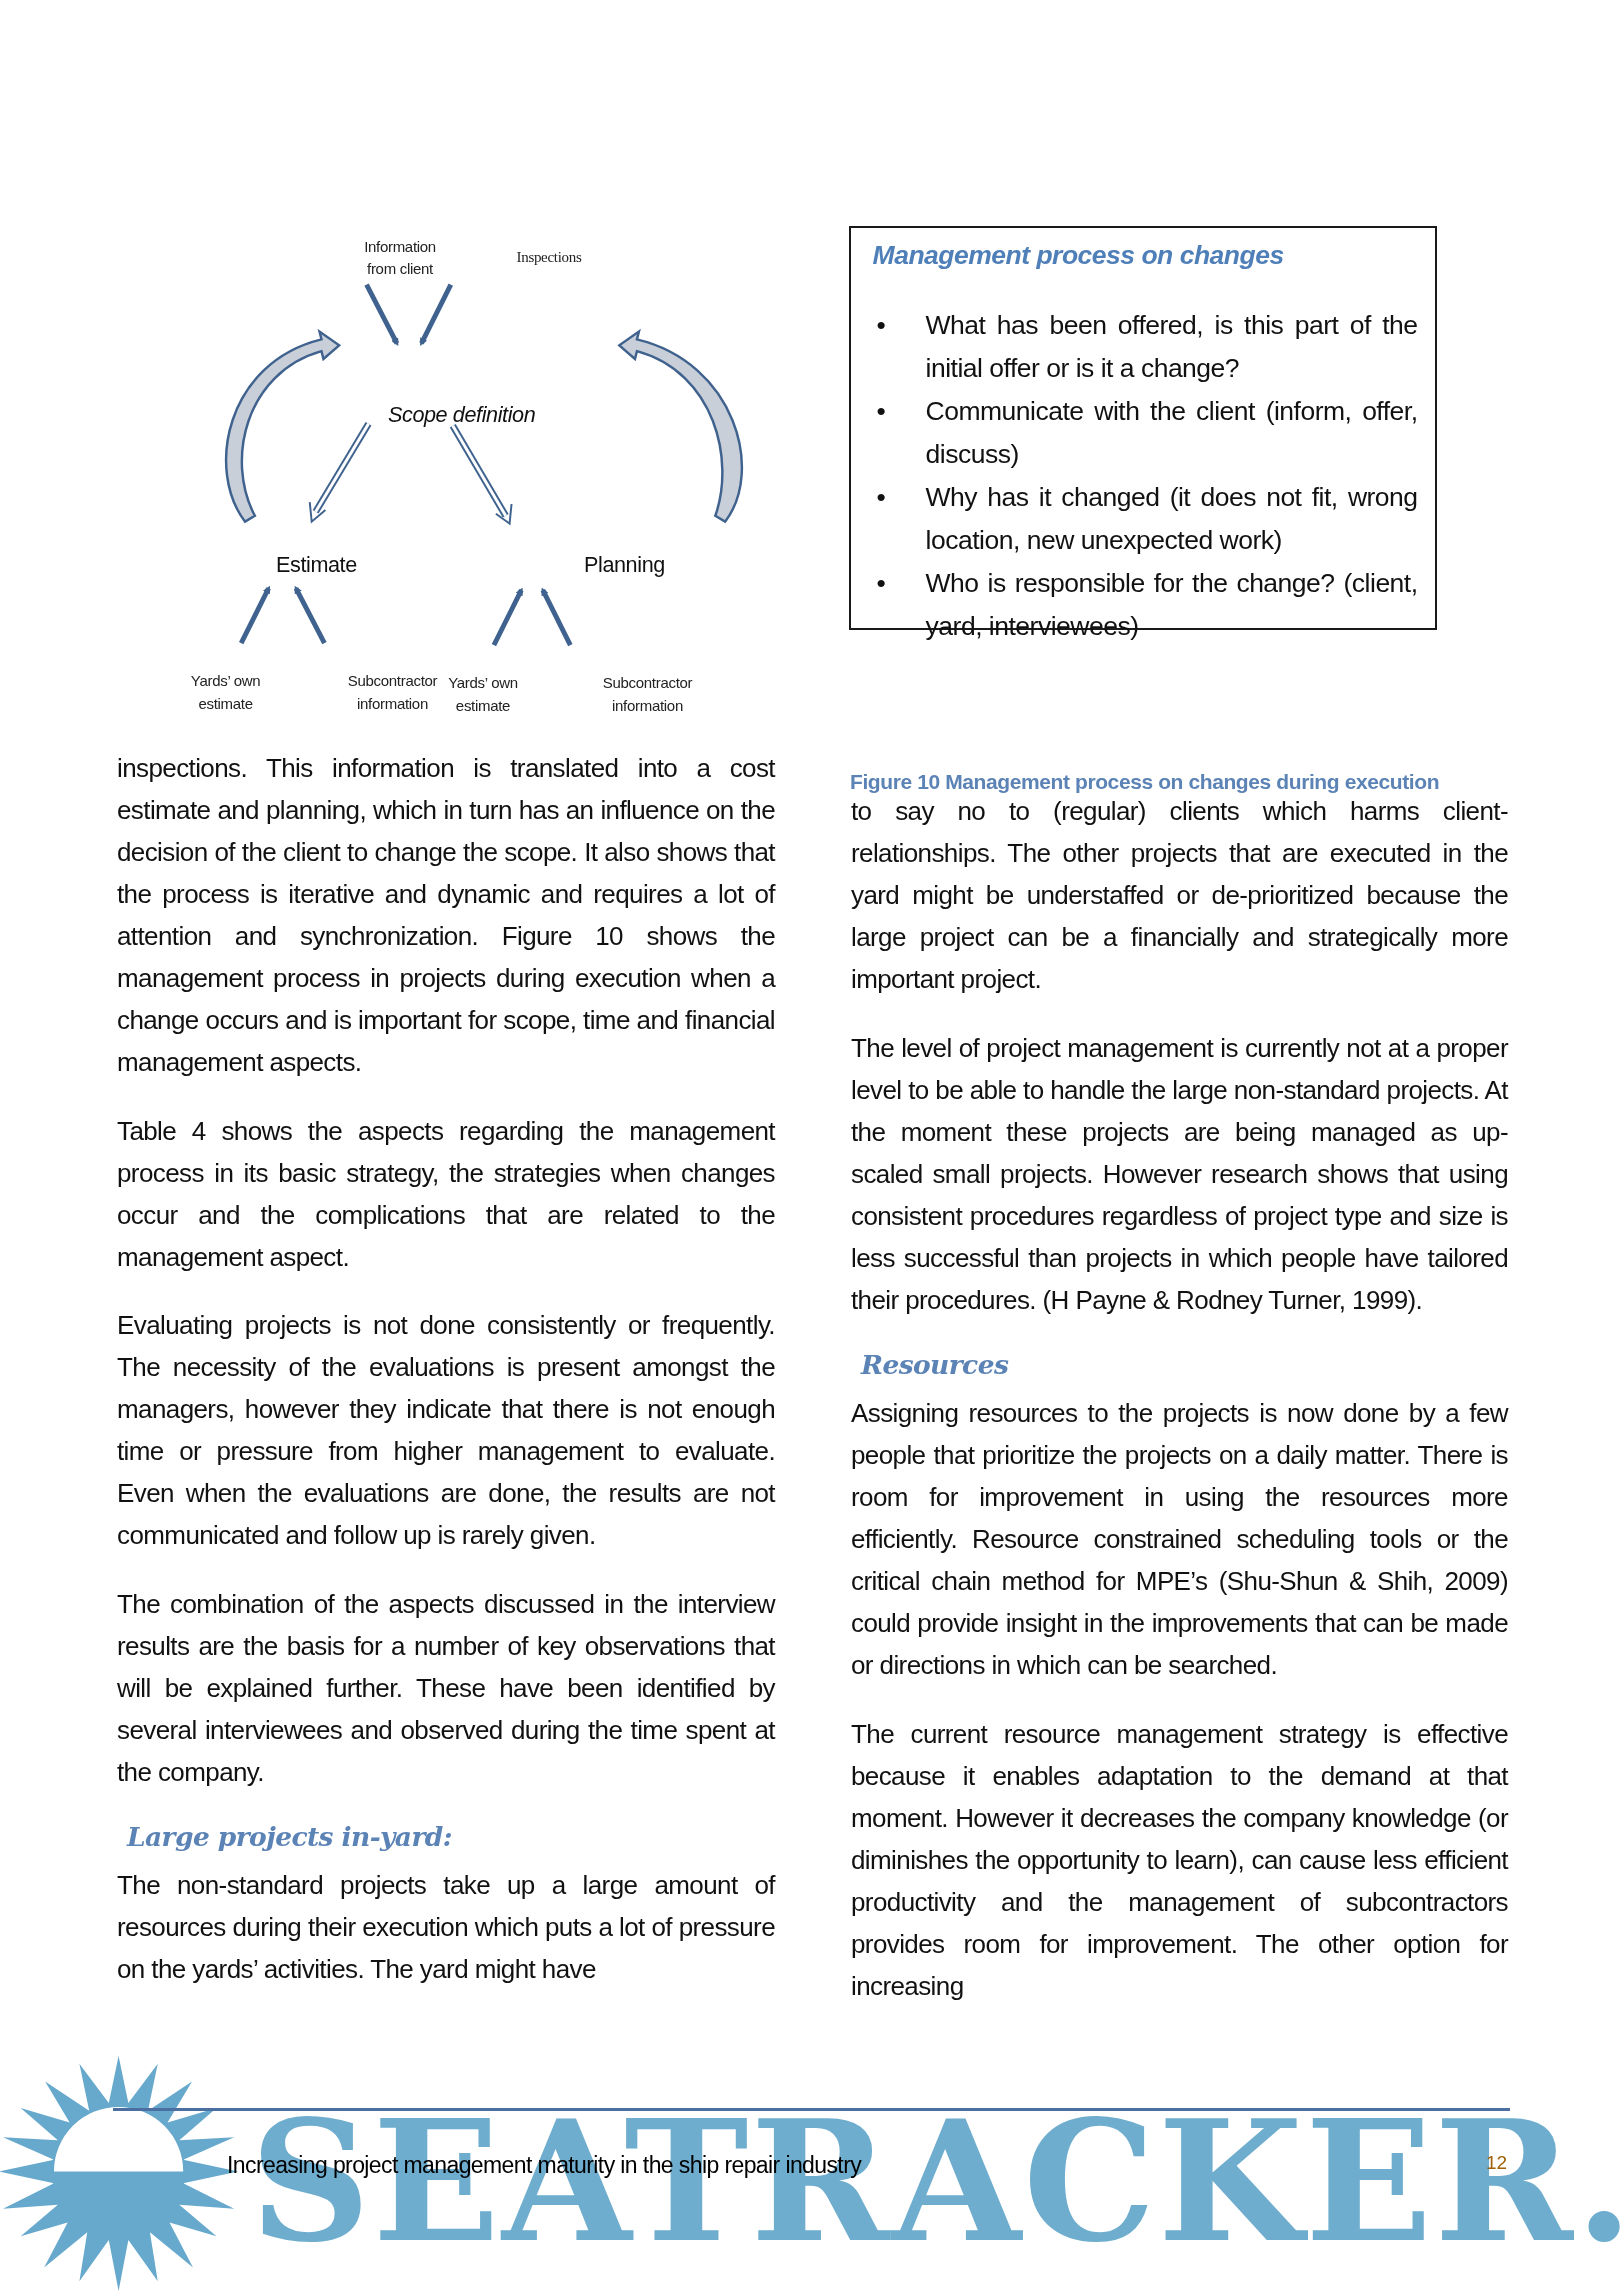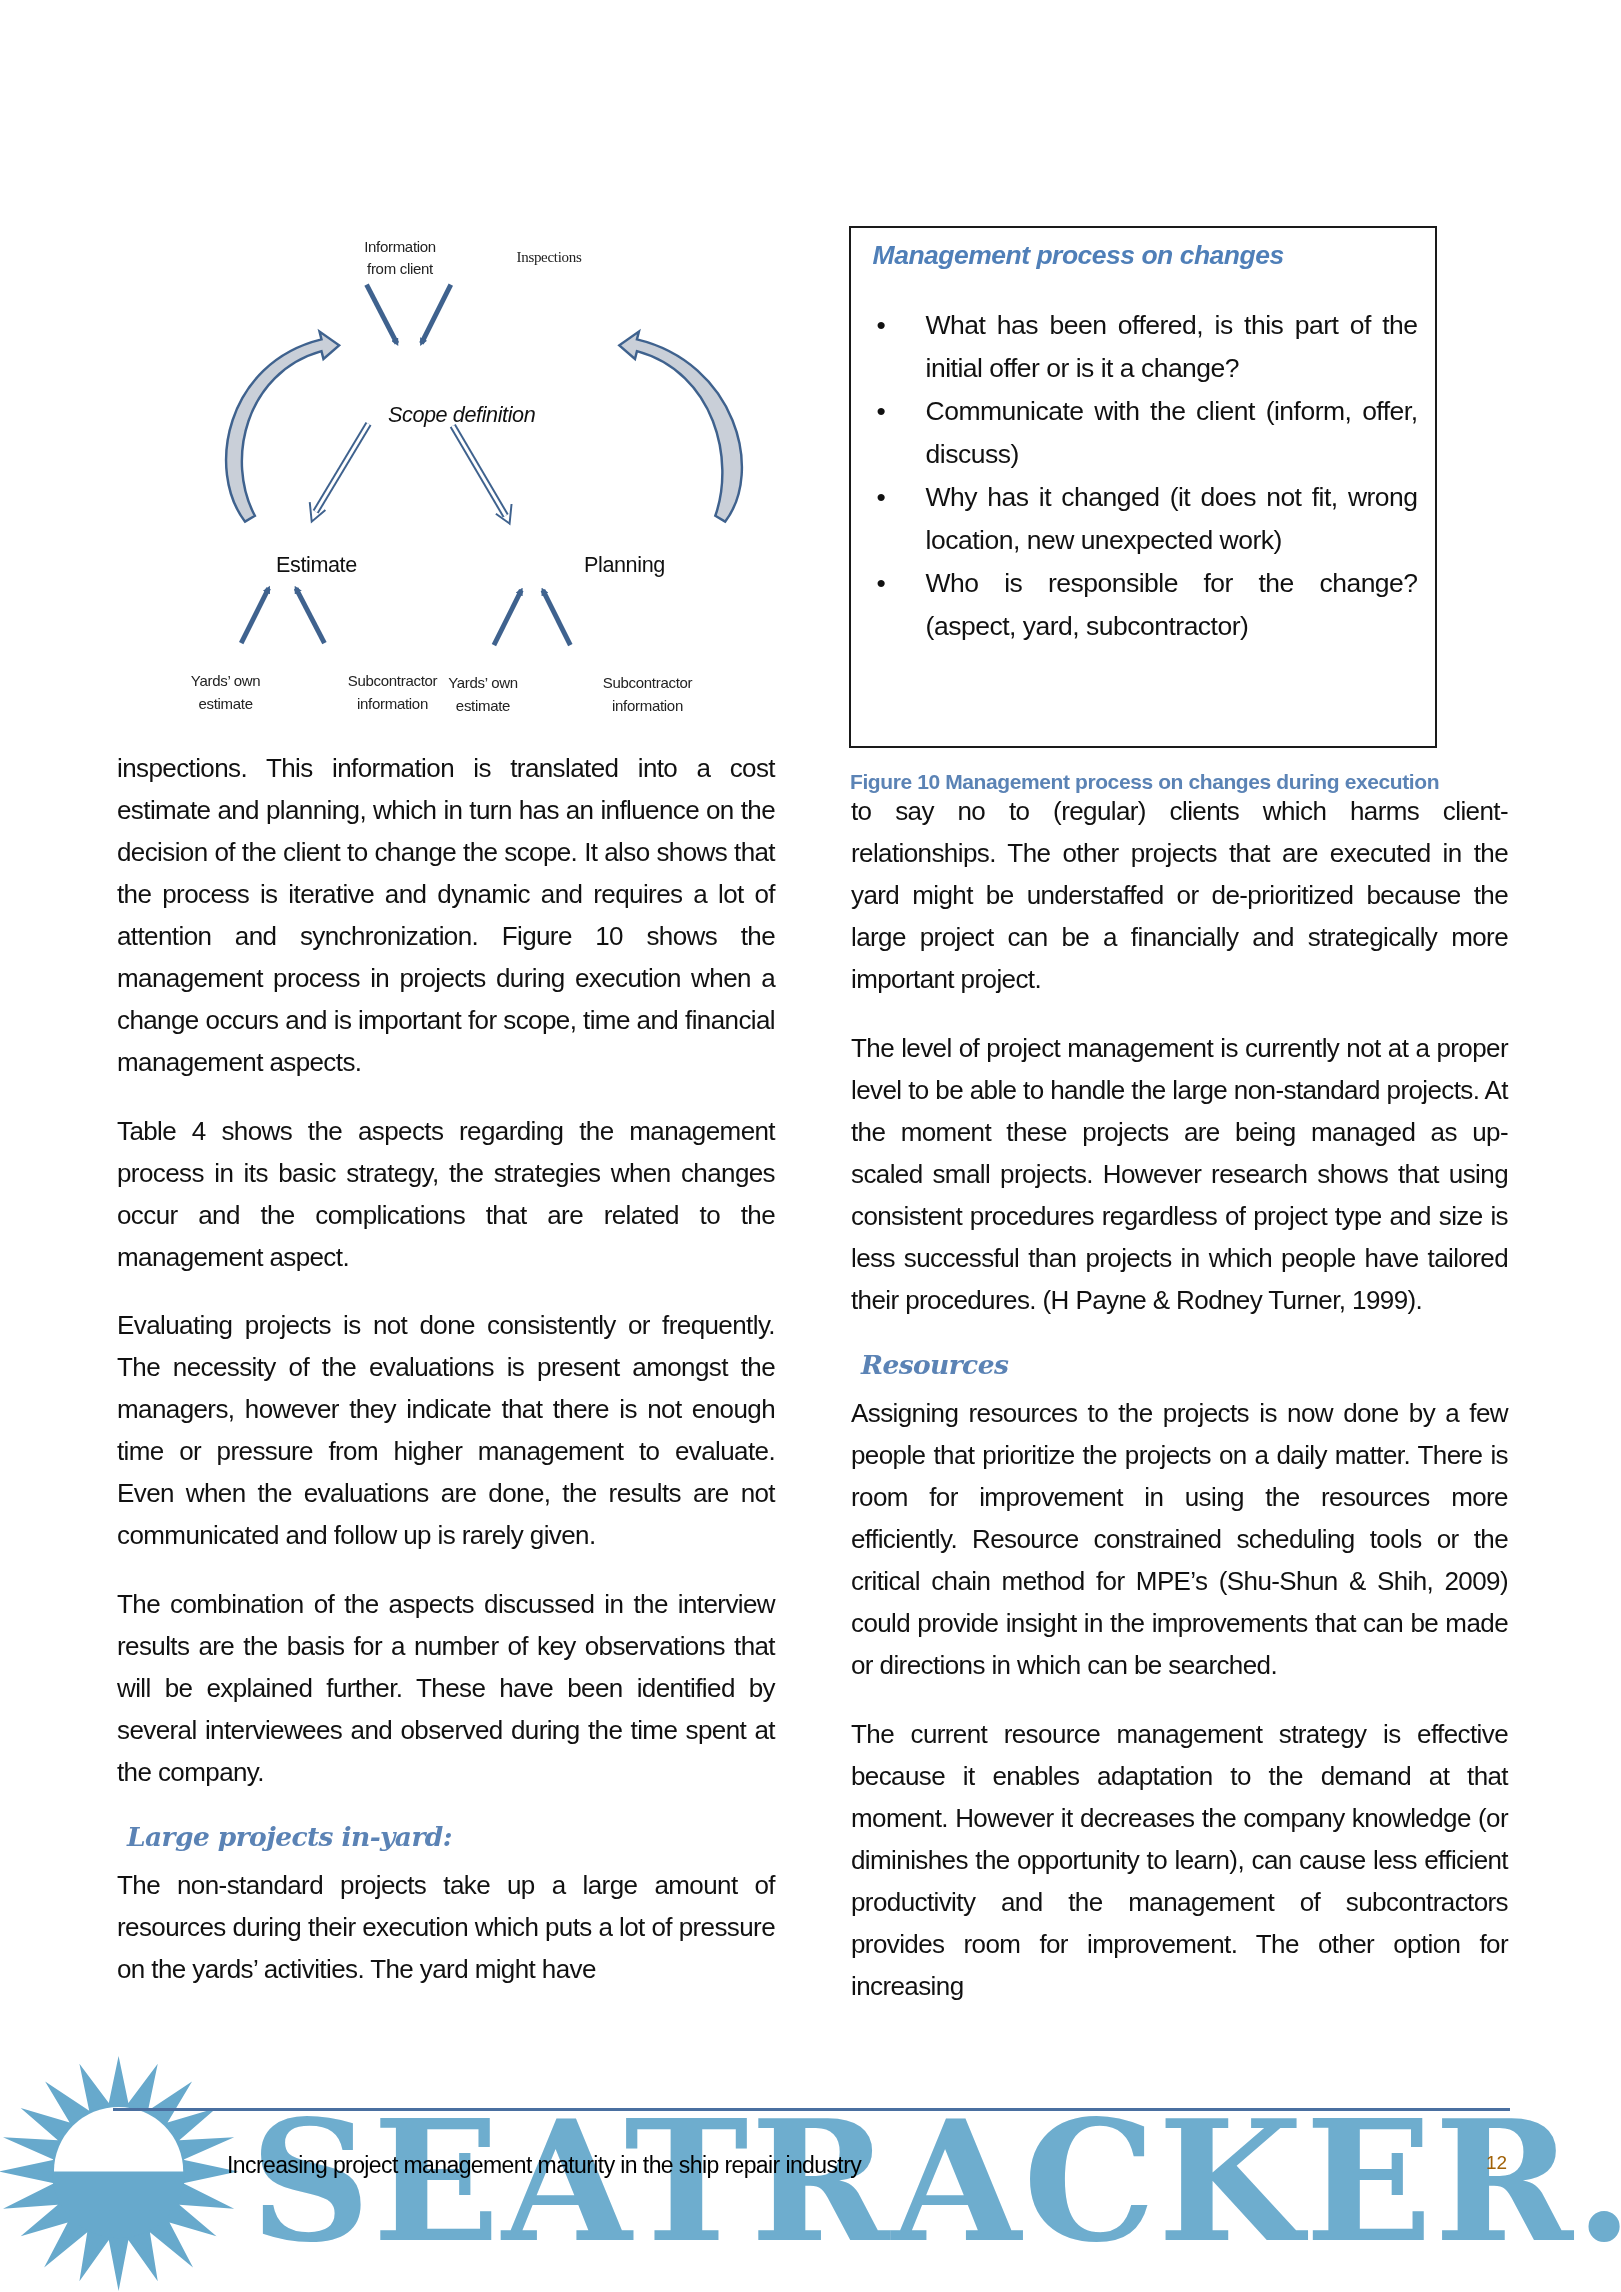--- a/index.html
+++ b/index.html
@@ -8,21 +8,21 @@
   .abs { position: absolute; }
   .col-text { font-family: "Liberation Sans Narrow", "Liberation Sans", sans-serif;
               font-size: 26px; line-height: 42px; text-align: justify;
               letter-spacing: -0.6px; }
   .col-text p { margin: 0 0 26.5px 0; }
   .heading { font-family: "DejaVu Serif", "Liberation Serif", serif; font-style: italic;
              font-weight: bold; color: #5b83b5; font-size: 26.5px; margin: 10px; line-height: 39px; }
   .diag-label { position: absolute; font-size: 15px; text-align: center; line-height: 22.5px;
                 color: #222; font-family: "Liberation Sans", sans-serif; letter-spacing: -0.3px; }
   .diag-main { position: absolute; font-size: 21.6px; color: #111; letter-spacing: -0.4px; }
-  .box { position: absolute; left: 849px; top: 226px; width: 588px; height: 522px;
+  .box { position: absolute; left: 849px; top: 226px; width: 588px; height: 404px;
          border: 2.9px solid #1a1a1a; box-sizing: border-box; }
   .box-title { position: absolute; left: 21.6px; top: 11.8px; font-size: 26.5px; font-style: italic;
                font-weight: bold; color: #4f7fb8; letter-spacing: -0.5px; }
   .box-list { position: absolute; left: 17.6px; top: 76px; width: 549px; margin: 0; padding: 0; list-style: none;
               font-size: 26.5px; line-height: 43px; letter-spacing: -0.5px; }
   .box-list li { position: relative; padding-left: 57px; text-align: justify; }
   .box-list li .bullet { position: absolute; left: 7.8px; top: 0; }
   .caption { position: absolute; left: 850px; top: 770px; font-size: 21px; font-weight: bold;
              color: #5b83b5; letter-spacing: -0.4px; }
   .footer-rule { position: absolute; left: 113px; top: 2108px; width: 1397px; height: 2.9px; background: #4a6fa0; }
@@ -101,21 +101,21 @@
     <div>information</div>
   </div>
 </div>
 
 <div class="box">
   <div class="box-title">Management process on changes</div>
   <ul class="box-list">
     <li><span class="bullet">•</span><span>What has been offered, is this part of the initial offer or is it a change?</span></li>
     <li><span class="bullet">•</span><span>Communicate with the client (inform, offer, discuss)</span></li>
     <li><span class="bullet">•</span><span>Why has it changed (it does not fit, wrong location, new unexpected work)</span></li>
-    <li><span class="bullet">•</span><span>Who is responsible for the change? (aspect, yard, subcontractor)</span></li>
+    <li><span class="bullet">•</span><span>Who is responsible for the change? (client, yard, interviewees)</span></li>
   </ul>
 </div>
 
 <div class="caption">Figure 10 Management process on changes during execution</div>
 
 <div class="abs col-text" style="left:117px; top:747px; width:658px;">
   <p>inspections. This information is translated into a cost estimate and planning, which in turn has an influence on the decision of the client to change the scope. It also shows that the process is iterative and dynamic and requires a lot of attention and synchronization. Figure 10 shows the management process in projects during execution when a change occurs and is important for scope, time and financial management aspects.</p>
   <p>Table 4 shows the aspects regarding the management process in its basic strategy, the strategies when changes occur and the complications that are related to the management aspect.</p>
   <p>Evaluating projects is not done consistently or frequently. The necessity of the evaluations is present amongst the managers, however they indicate that there is not enough time or pressure from higher management to evaluate. Even when the evaluations are done, the results are not communicated and follow up is rarely given.</p>
   <p>The combination of the aspects discussed in the interview results are the basis for a number of key observations that will be explained further. These have been identified by several interviewees and observed during the time spent at the company.</p>

